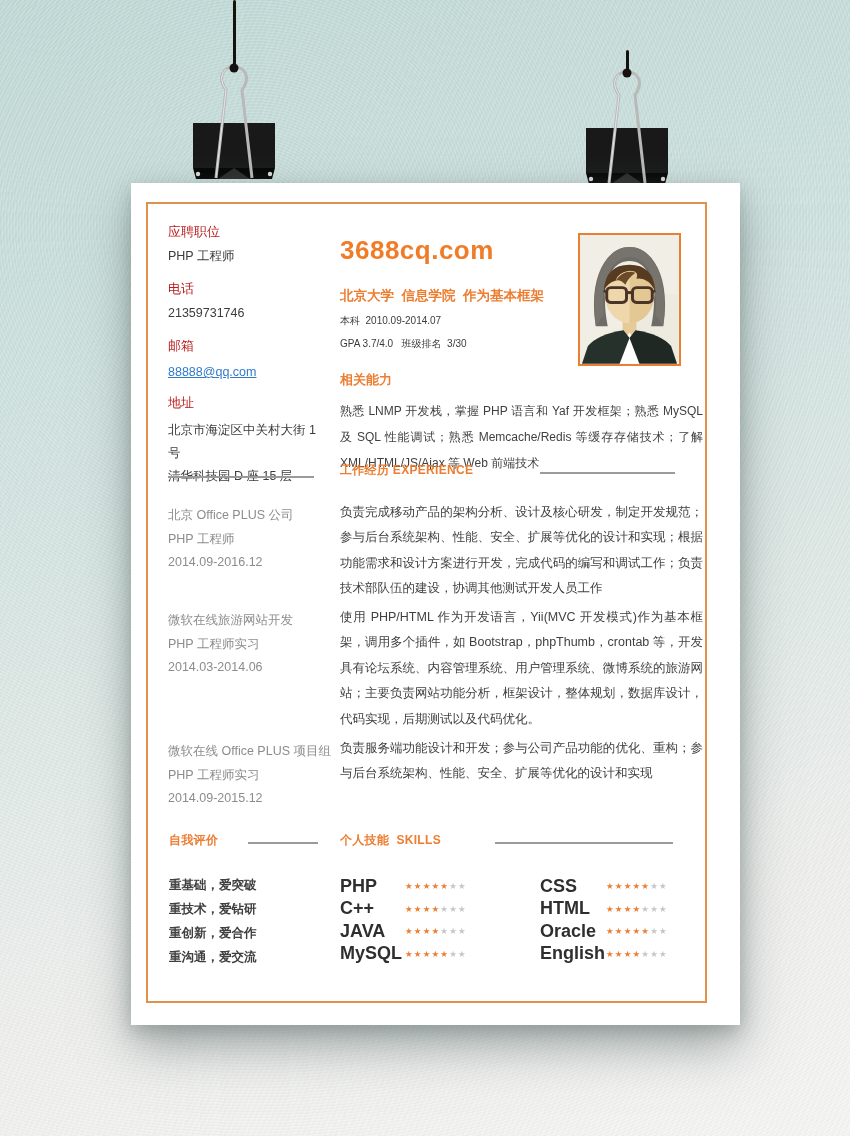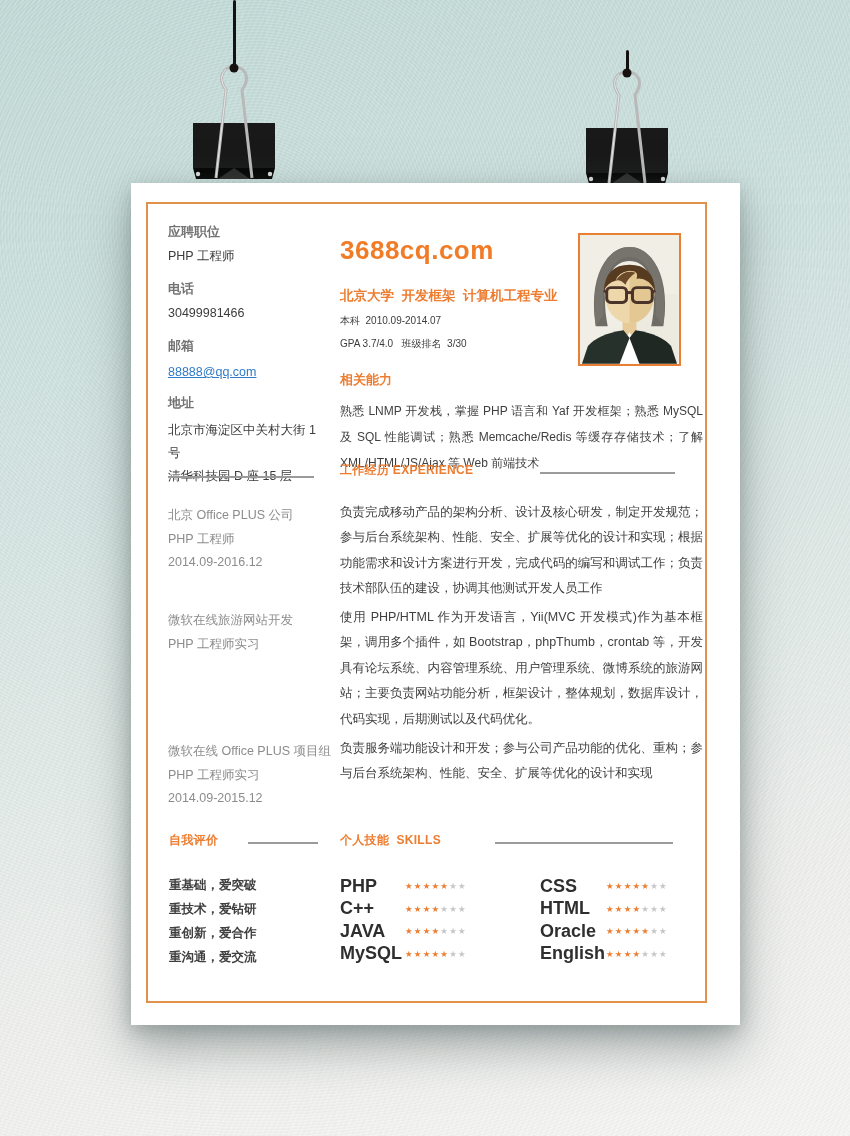--- a/index.html
+++ b/index.html
@@ -29,21 +29,21 @@
   .page-border{
     position:absolute; left:15px; top:19px; right:33px; bottom:22px;
     border:2px solid #e0914b; pointer-events:none;
   }
 
   .abs{ position:absolute; }
   .pre{ white-space:pre-wrap; }
 
   
   .contact{ left:37px; top:40px; width:160px; }
-  .c-label{ color:#737373; font-size:13px; font-weight:700; margin-bottom:7px; }
+  .c-label{ color:#b91c1c; font-size:13px; font-weight:400; margin-bottom:7px; }
   .c-value{ color:#3c3c3c; font-size:12.5px; margin-bottom:15px; line-height:17px; }
   .c-value.multiline{ line-height:23px; margin-bottom:0; }
   .email-link{ color:#2f7bc8; text-decoration:underline; font-size:12.5px; display:inline-block; margin-bottom:15px; }
 
   .logo{ left:209px; top:52px; font-size:26px; font-weight:800; color:#f07c28; letter-spacing:.5px; }
 
   .edu{ left:209px; top:104px; width:360px; }
   .edu-school{ color:#ed7d31; font-size:13.5px; font-weight:700; margin-bottom:9px; }
   .edu-line{ color:#3c3c3c; font-size:10px; margin-bottom:9px; }
 
@@ -109,32 +109,32 @@
   </svg>
 </div>
 
 <div class="paper">
   <div class="page-border"></div>
 
   <div class="abs contact">
     <div class="c-label">应聘职位</div>
     <div class="c-value">PHP 工程师</div>
     <div class="c-label">电话</div>
-    <div class="c-value">30499981466</div>
+    <div class="c-value">21359731746</div>
     <div class="c-label">邮箱</div>
     <a href="#" class="email-link">88888@qq.com</a>
     <div class="c-label">地址</div>
     <div class="c-value multiline">北京市海淀区中关村大街 1 号</div>
     <div class="c-value multiline">清华科技园 D 座 15 层</div>
   </div>
 
   <div class="abs logo">3688cq.com</div>
 
   <div class="abs edu">
-    <div class="edu-school pre">北京大学  开发框架  计算机工程专业</div>
+    <div class="edu-school pre">北京大学  信息学院  作为基本框架</div>
     <div class="edu-line pre">本科  2010.09-2014.07</div>
     <div class="edu-line pre">GPA 3.7/4.0   班级排名  3/30</div>
   </div>
 
   <div class="abs photo">
     <svg viewBox="0 0 100 130">
       <rect width="100" height="130" fill="#f1eee6"></rect>
       <path d="M50 128 L50 60 L99 60 L99 128 Z" fill="#e9e5da" opacity="0.5"></path>
 
       <path d="M16 92 C8 44 26 12 50 12 C74 12 92 44 84 92 L72 92 C80 52 70 26 50 26 C30 26 20 52 28 92 Z" fill="#6e6c66"></path>
@@ -174,20 +174,21 @@
   <div class="abs job-meta" style="top:321px;">
     <div>北京 Office PLUS 公司</div>
     <div>PHP 工程师</div>
     <div>2014.09-2016.12</div>
   </div>
   <div class="abs job-desc" style="top:317px;">负责完成移动产品的架构分析、设计及核心研发，制定开发规范；参与后台系统架构、性能、安全、扩展等优化的设计和实现；根据功能需求和设计方案进行开发，完成代码的编写和调试工作；负责技术部队伍的建设，协调其他测试开发人员工作</div>
 
   <div class="abs job-meta" style="top:426px;">
     <div>微软在线旅游网站开发</div>
     <div>PHP 工程师实习</div>
+    <div>2014.03-2014.06</div>
   </div>
   <div class="abs job-desc" style="top:422px;">使用 PHP/HTML 作为开发语言，Yii(MVC 开发模式)作为基本框架，调用多个插件，如 Bootstrap，phpThumb，crontab 等，开发具有论坛系统、内容管理系统、用户管理系统、微博系统的旅游网站；主要负责网站功能分析，框架设计，整体规划，数据库设计，代码实现，后期测试以及代码优化。</div>
 
   <div class="abs job-meta" style="top:557px;">
     <div>微软在线 Office PLUS 项目组</div>
     <div>PHP 工程师实习</div>
     <div>2014.09-2015.12</div>
   </div>
   <div class="abs job-desc" style="top:553px;">负责服务端功能设计和开发；参与公司产品功能的优化、重构；参与后台系统架构、性能、安全、扩展等优化的设计和实现</div>
 

